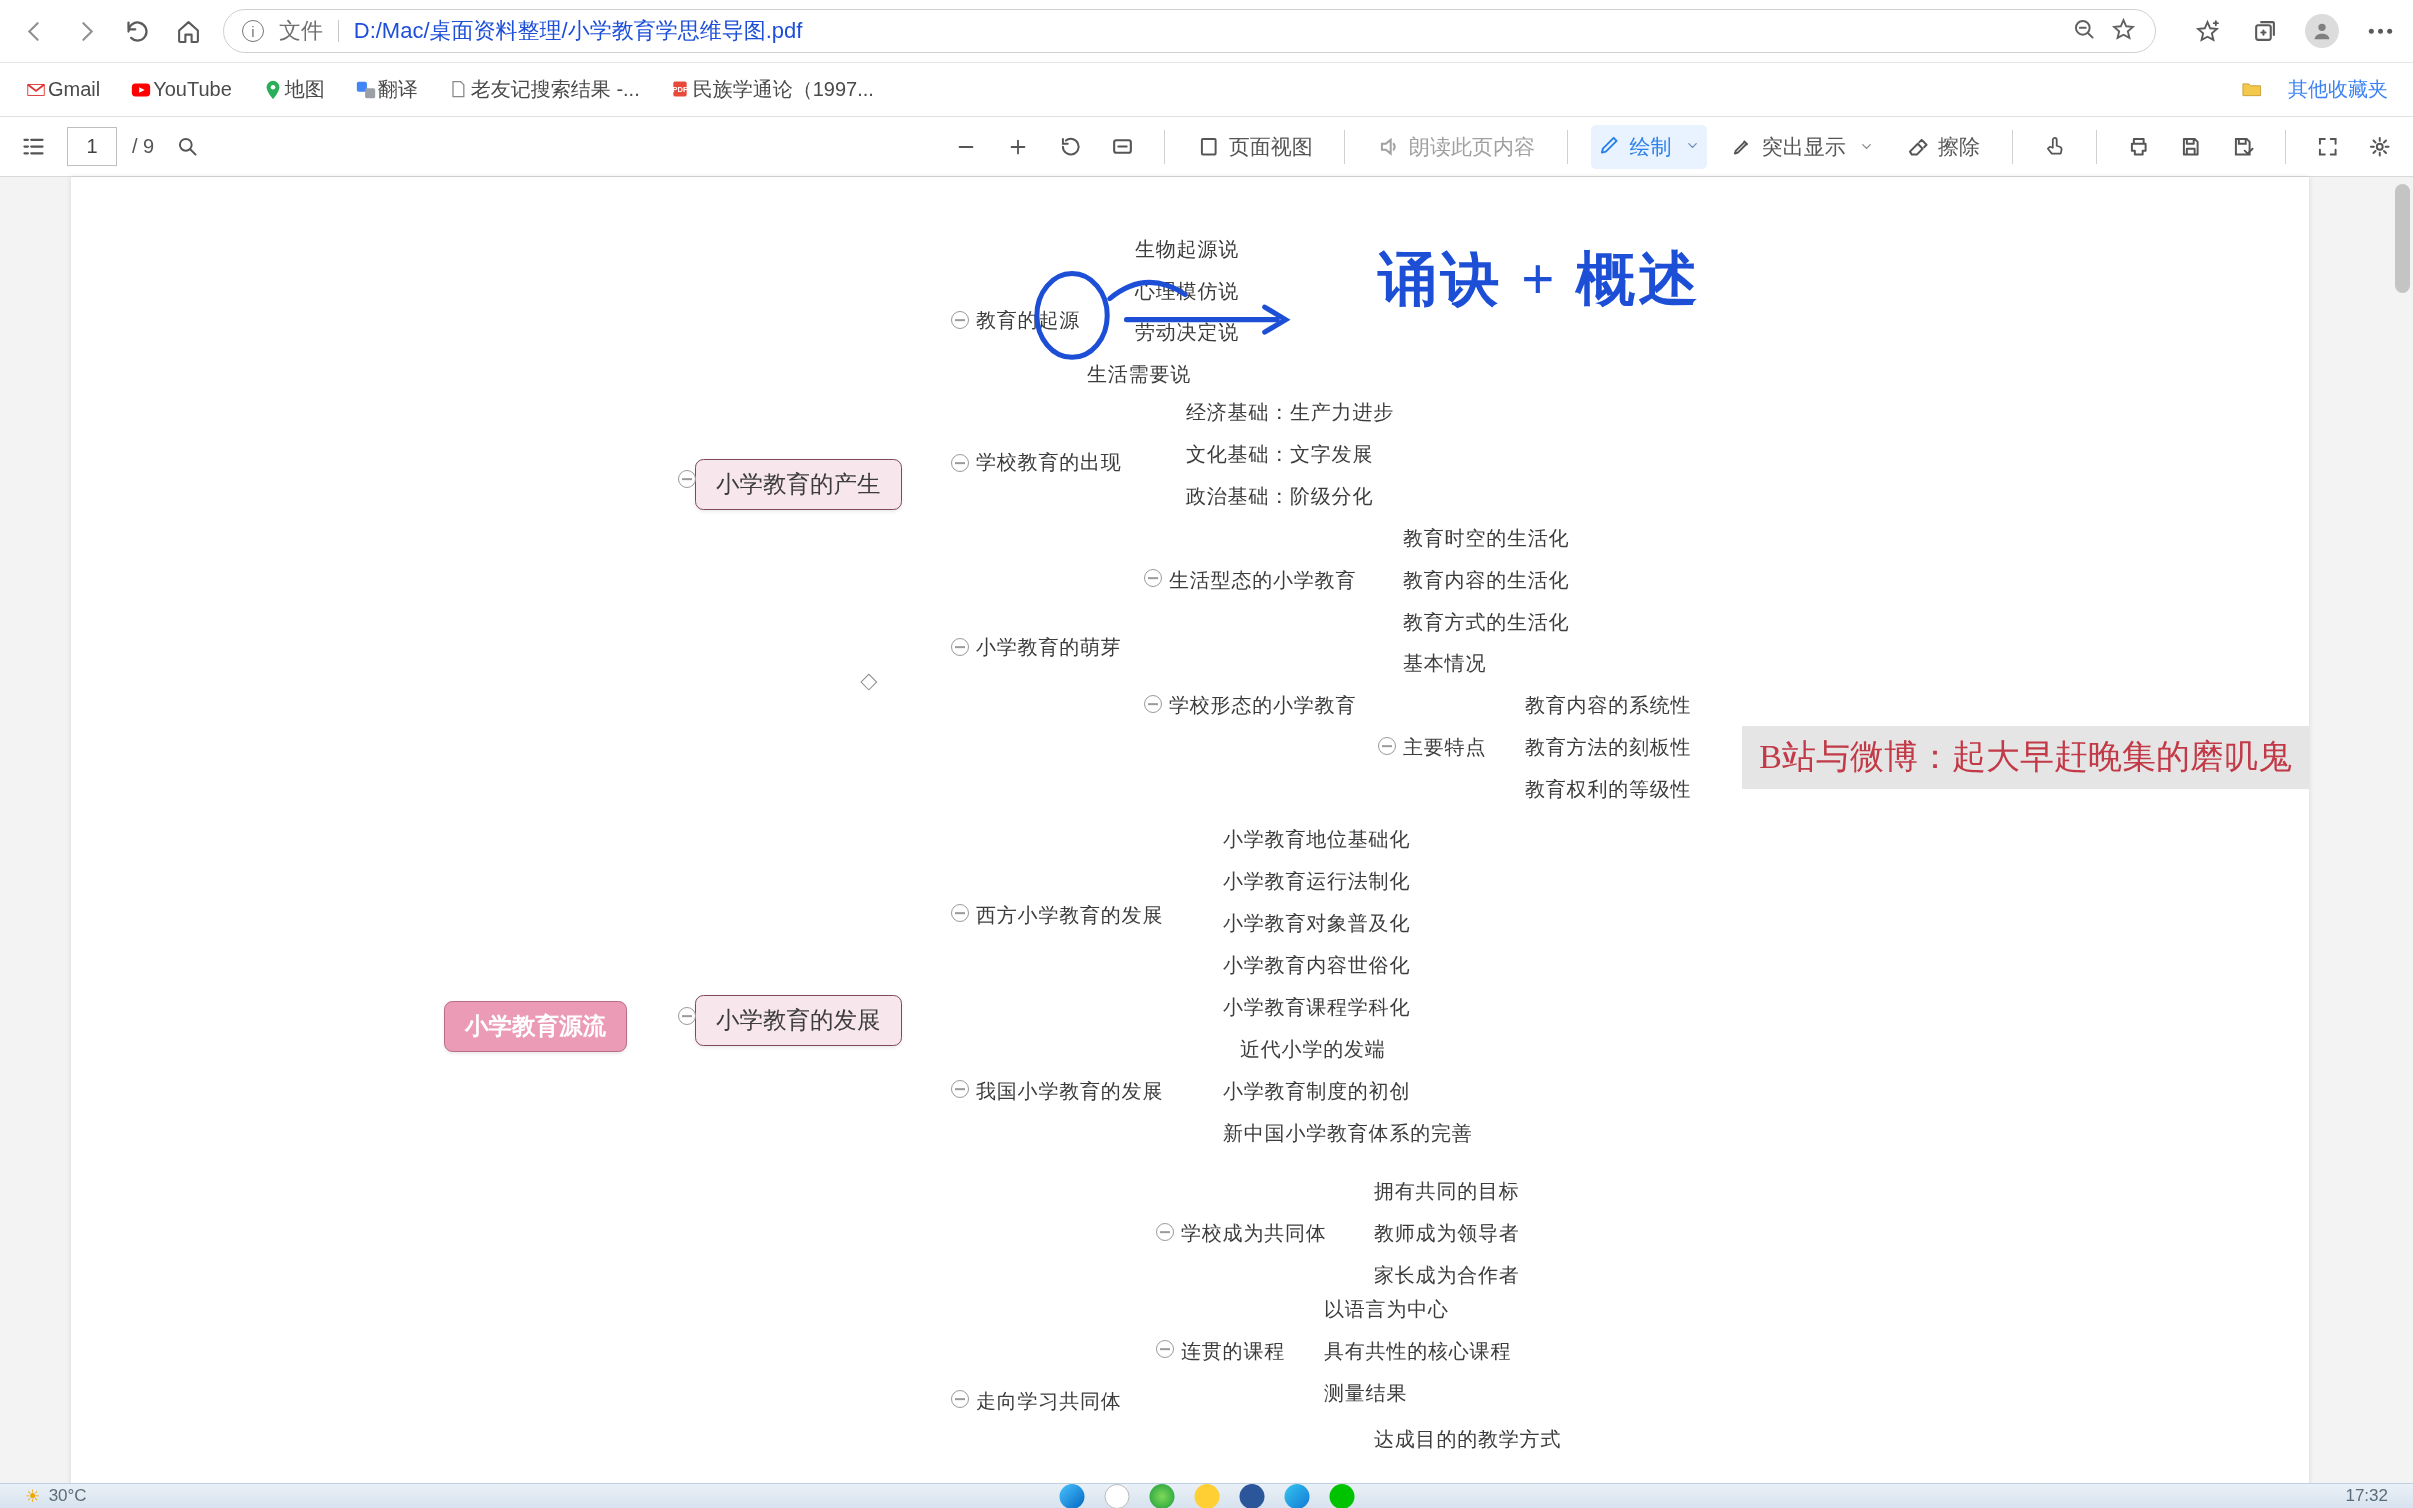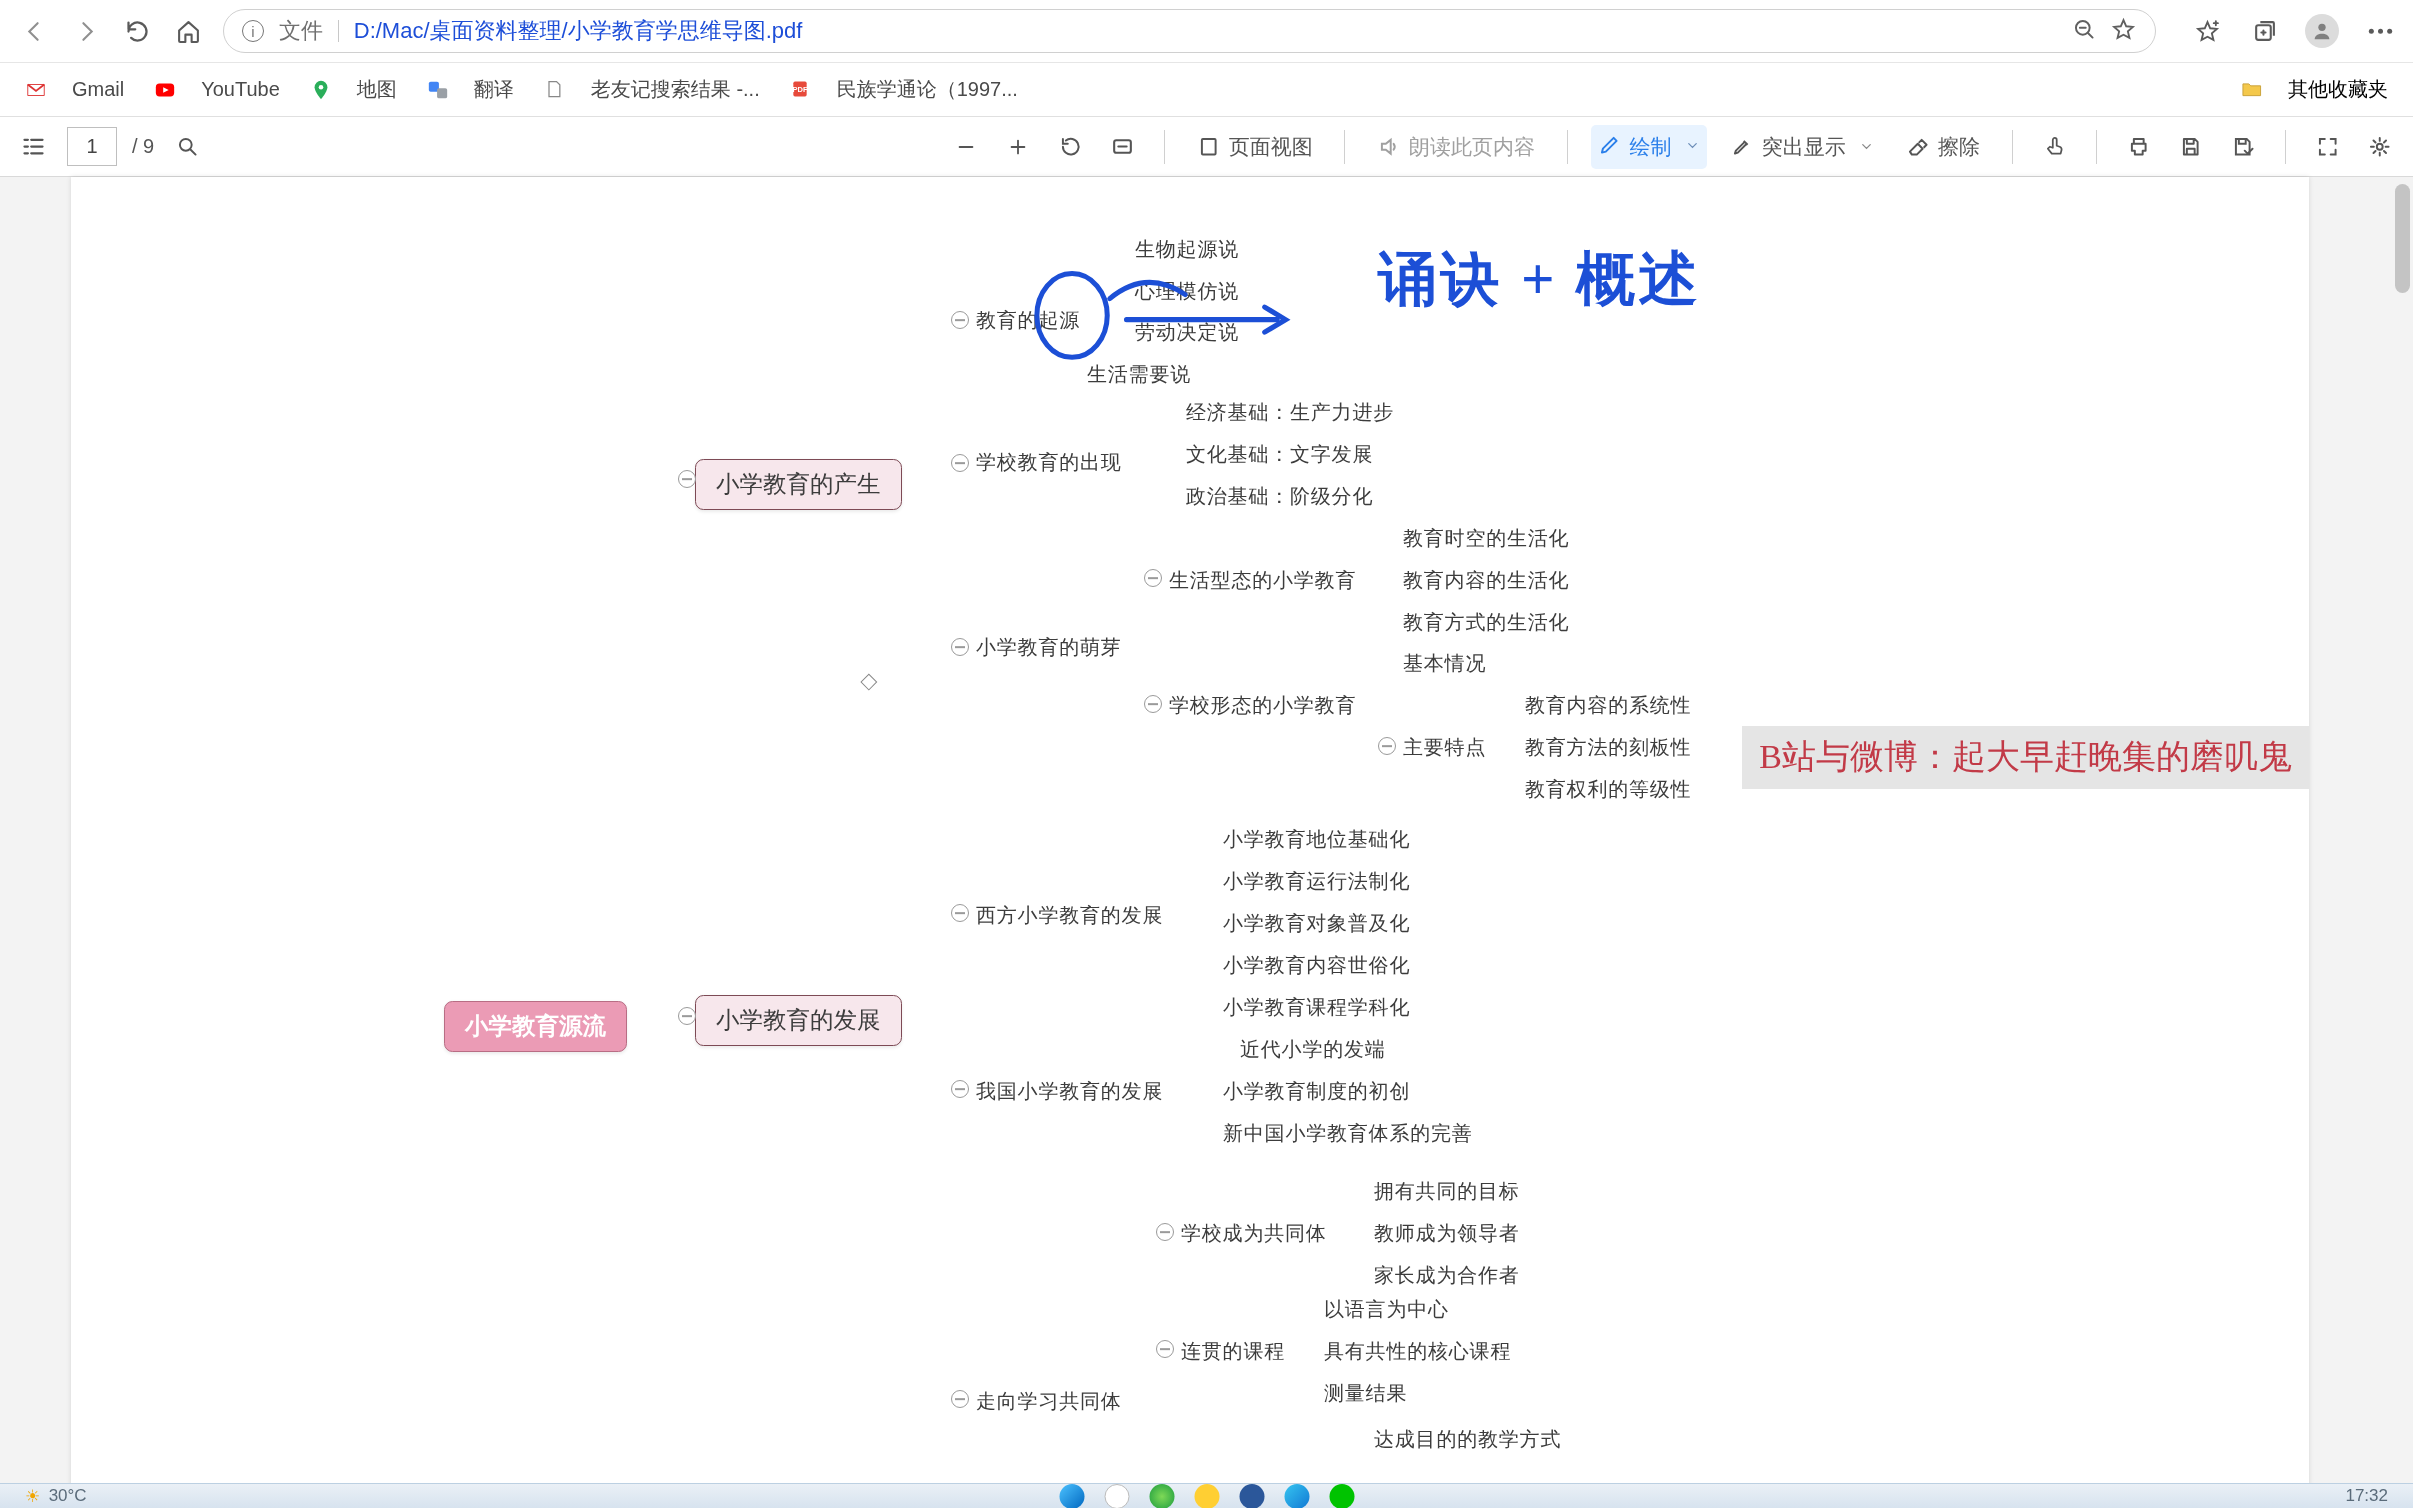--- a/index.html
+++ b/index.html
@@ -14,24 +14,24 @@
   .addr .label { color:#707070; font-size:22px; }
   .addr .sep   { width:0.8px; height:22px; background:#c8c8c8; }
   .addr .path  { flex:1; color:#1d4ed8; font-size:22px; white-space:nowrap; overflow:hidden; }
   .addr .zoom  { color:#606060; }
   .addr .star  { color:#606060; position:relative; }
   .rt-icons { display:flex; align-items:center; gap:25px; margin-left:17px; }
   .acct { width:34px; height:34px; border-radius:50%; background:#dcdcdc; display:flex; align-items:center; justify-content:center; }
   .acct svg { color:#808080; }
 
   .bookbar { height: 54px; display:flex; align-items:center; padding:0 25px; gap:30px; border-bottom:0.8px solid #e0e0e0; }
-  .bk { display:flex; align-items:center; gap:25px; font-size:20px; color:#4a4a4a; }
+  .bk { display:flex; align-items:center; gap:1px; font-size:20px; color:#4a4a4a; }
   .bk .fav { width:22px; height:22px; }
   .bookspacer { flex:1; }
-  .bkfolder { color:#000000; display:flex; align-items:center; gap:25px; font-size:20px; }
+  .bkfolder { color:#3b82f6; display:flex; align-items:center; gap:25px; font-size:20px; }
 
   
   .pdfbar { height: 60px; display:flex; align-items:center; background:#fff; border-bottom:0.8px solid #d9d9d9; padding:0 15px; gap:15px; }
   .pbtn { width:37px; height:37px; display:flex; align-items:center; justify-content:center; color:#555; }
   .pageinput { width:50px; height:39px; border:0.8px solid #bfbfbf; text-align:center; font-size:20px; color:#444; background:#fff; }
   .pagecount { font-size:20px; color:#555; }
   .vsep { width:0.8px; height:34px; background:#d0d0d0; margin:0 8.4px; }
   .pdfbtn-txt { display:flex; align-items:center; gap:8.4px; font-size:21px; color:#555; padding:0 8.4px; height:39px; }
   .pdfbtn-txt.mute { color:#a0a0a0; }
   .draw { background:#e8f3ff; border-radius:5px; padding:0 6.7px; height:44px; display:flex; align-items:center; gap:8.4px; }

